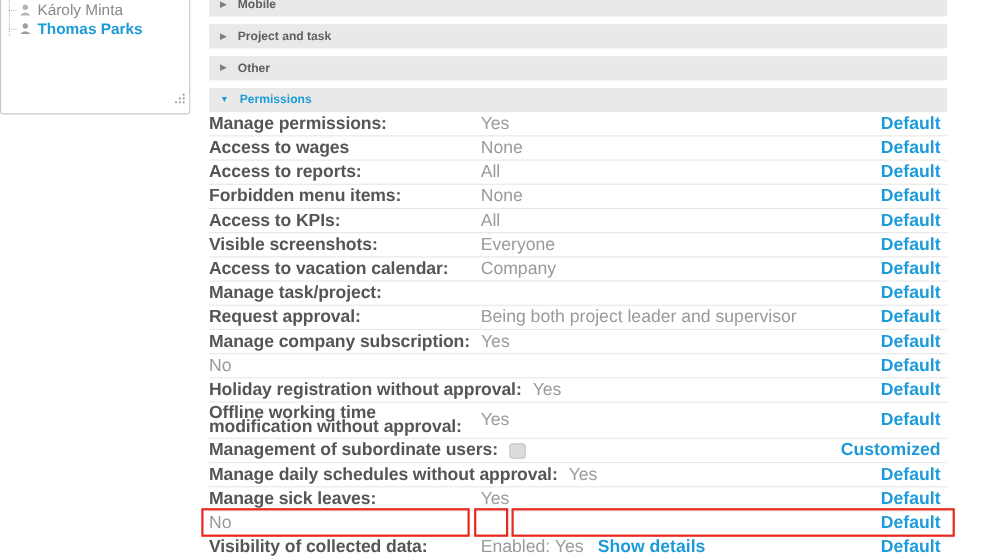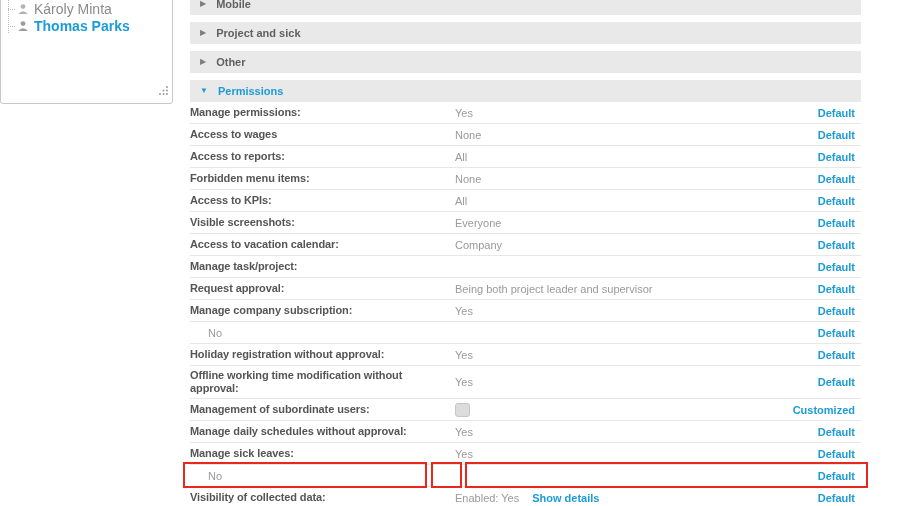--- a/index.html
+++ b/index.html
@@ -35,30 +35,30 @@
   }
   .secbar.first{margin-top:-7px;}
   .secbar + .secbar{margin-top:7px;}
   .tri{font-size:8px;color:#7d7d7d;line-height:1;}
   .secbar.expanded{color:#1d9bd8;margin-top:7px;}
   .secbar.expanded .tri{color:#1d9bd8;}
   
   .rows{width:671px;}
   .prow{
     display:flex;align-items:center;min-height:21px;
-    border-bottom:1px solid #e7e7e7;font-size:11px;position:relative;
+    border-bottom:1px solid #e7e7e7;font-size:16px;position:relative;
   }
   .plabel{
     flex:0 0 247px;box-sizing:border-box;padding:3px 10px 3px 0;
     font-weight:bold;color:#555;white-space:nowrap;line-height:13px;
     letter-spacing:-0.1px;overflow:visible;
   }
   .prow.wrap .plabel{white-space:normal;}
   .prow.wrap{min-height:29px;}
-  .pvalue{flex:1;color:#9a9a9a;display:flex;align-items:center;gap:13px;min-width:0;margin-left:18px;}
+  .pvalue{flex:1;color:#9a9a9a;display:flex;align-items:center;gap:13px;min-width:0;}
   .paction{
     font-weight:bold;color:#1d9bd8;padding-right:6px;cursor:pointer;
     white-space:nowrap;margin-left:auto;
   }
   .chk{
     width:13px;height:12px;background:#dcdcdc;border:1px solid #c6c6c6;
     border-radius:3px;display:inline-block;cursor:pointer;
   }
   .sdlink{color:#1d9bd8;font-weight:bold;cursor:pointer;white-space:nowrap;}
   
@@ -114,21 +114,21 @@
 
 <div class="main">
 
   <div class="secbar first">
     <span class="tri">▶</span>
     <span>Mobile</span>
   </div>
 
   <div class="secbar">
     <span class="tri">▶</span>
-    <span>Project and sick</span>
+    <span>Project and task</span>
   </div>
 
   <div class="secbar">
     <span class="tri">▶</span>
     <span>Other</span>
   </div>
 
   <div class="secbar expanded">
     <span class="tri">▼</span>
     <span>Permissions</span>

